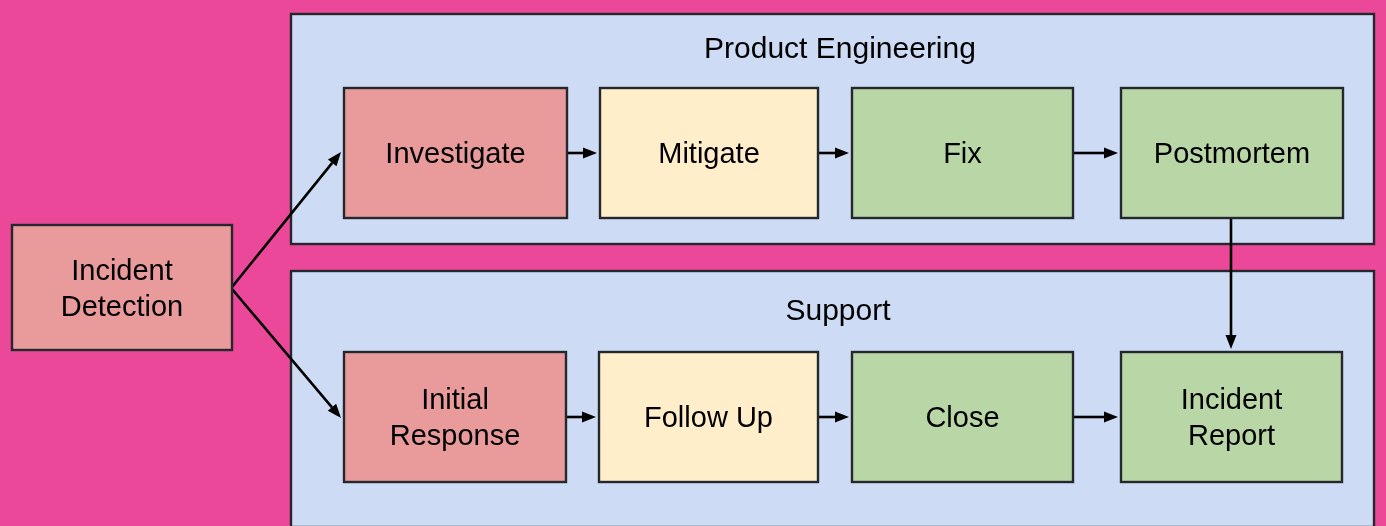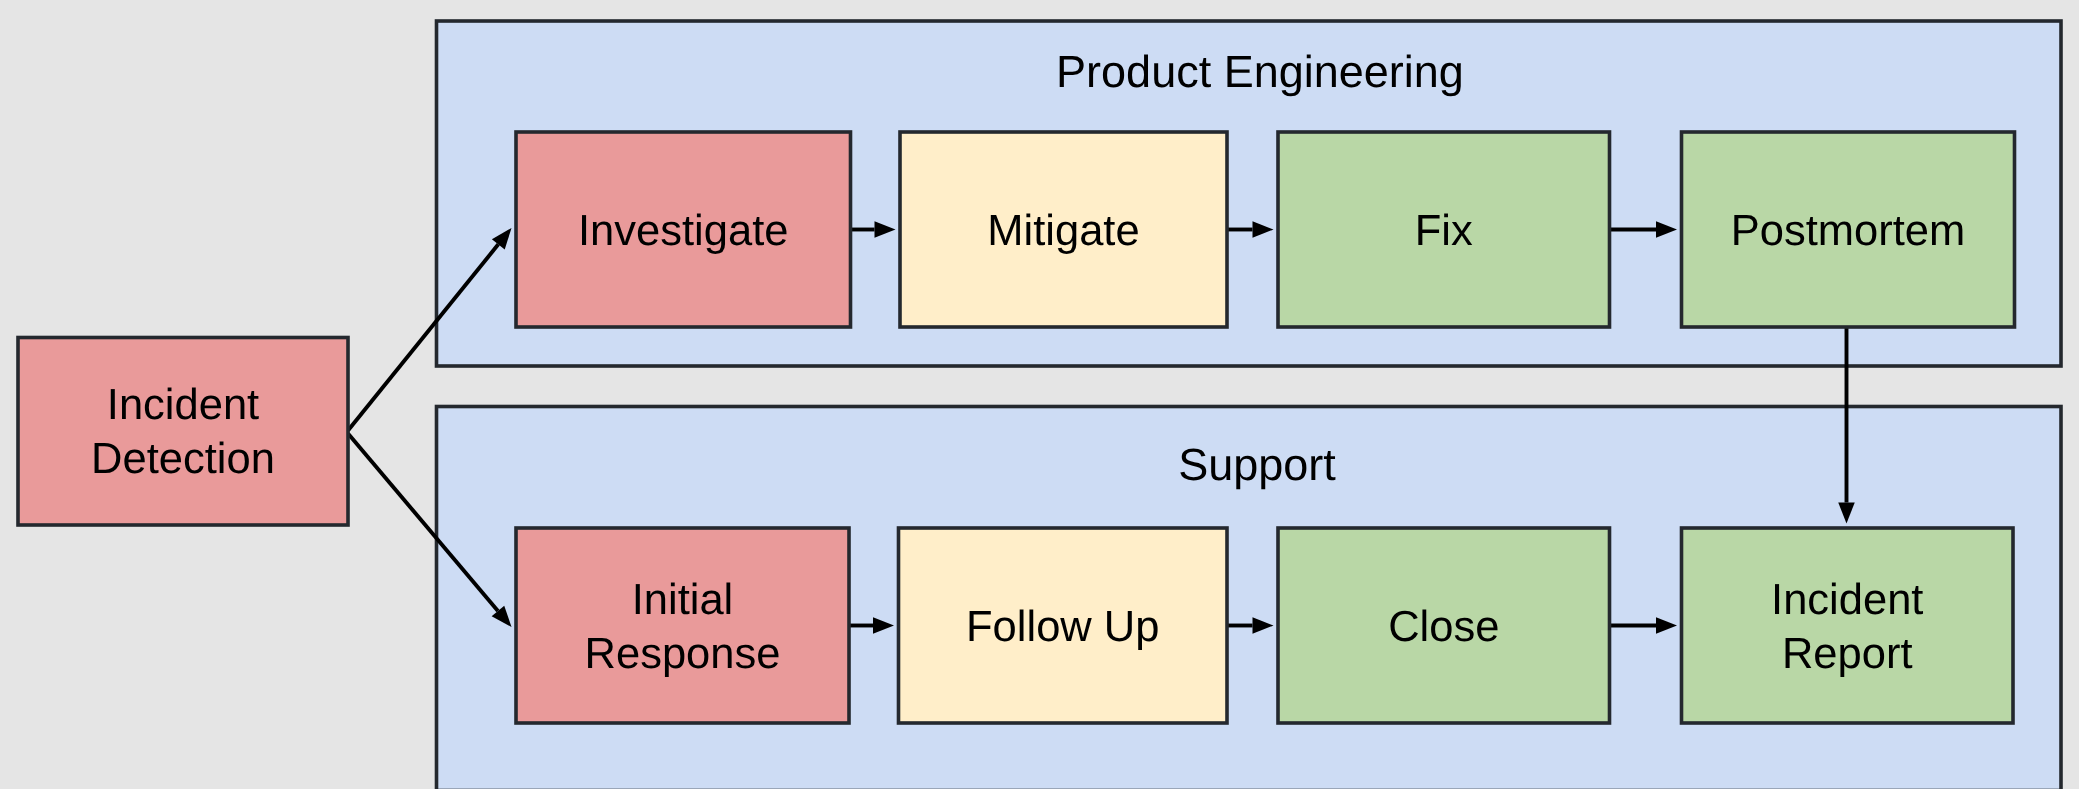--- a/index.html
+++ b/index.html
@@ -4,21 +4,21 @@
 <style>
   html, body {
     margin: 0;
     padding: 0;
     background: #ffffff;
   }
   #canvas {
     position: relative;
     width: 1386px;
     height: 526px;
-    background: #e5e5e5;
+    background: #ec4899;
     overflow: hidden;
     font-family: "Liberation Sans", sans-serif;
   }
   #diagram-svg {
     position: absolute;
     left: 0;
     top: 0;
     width: 1386px;
     height: 526px;
   }

